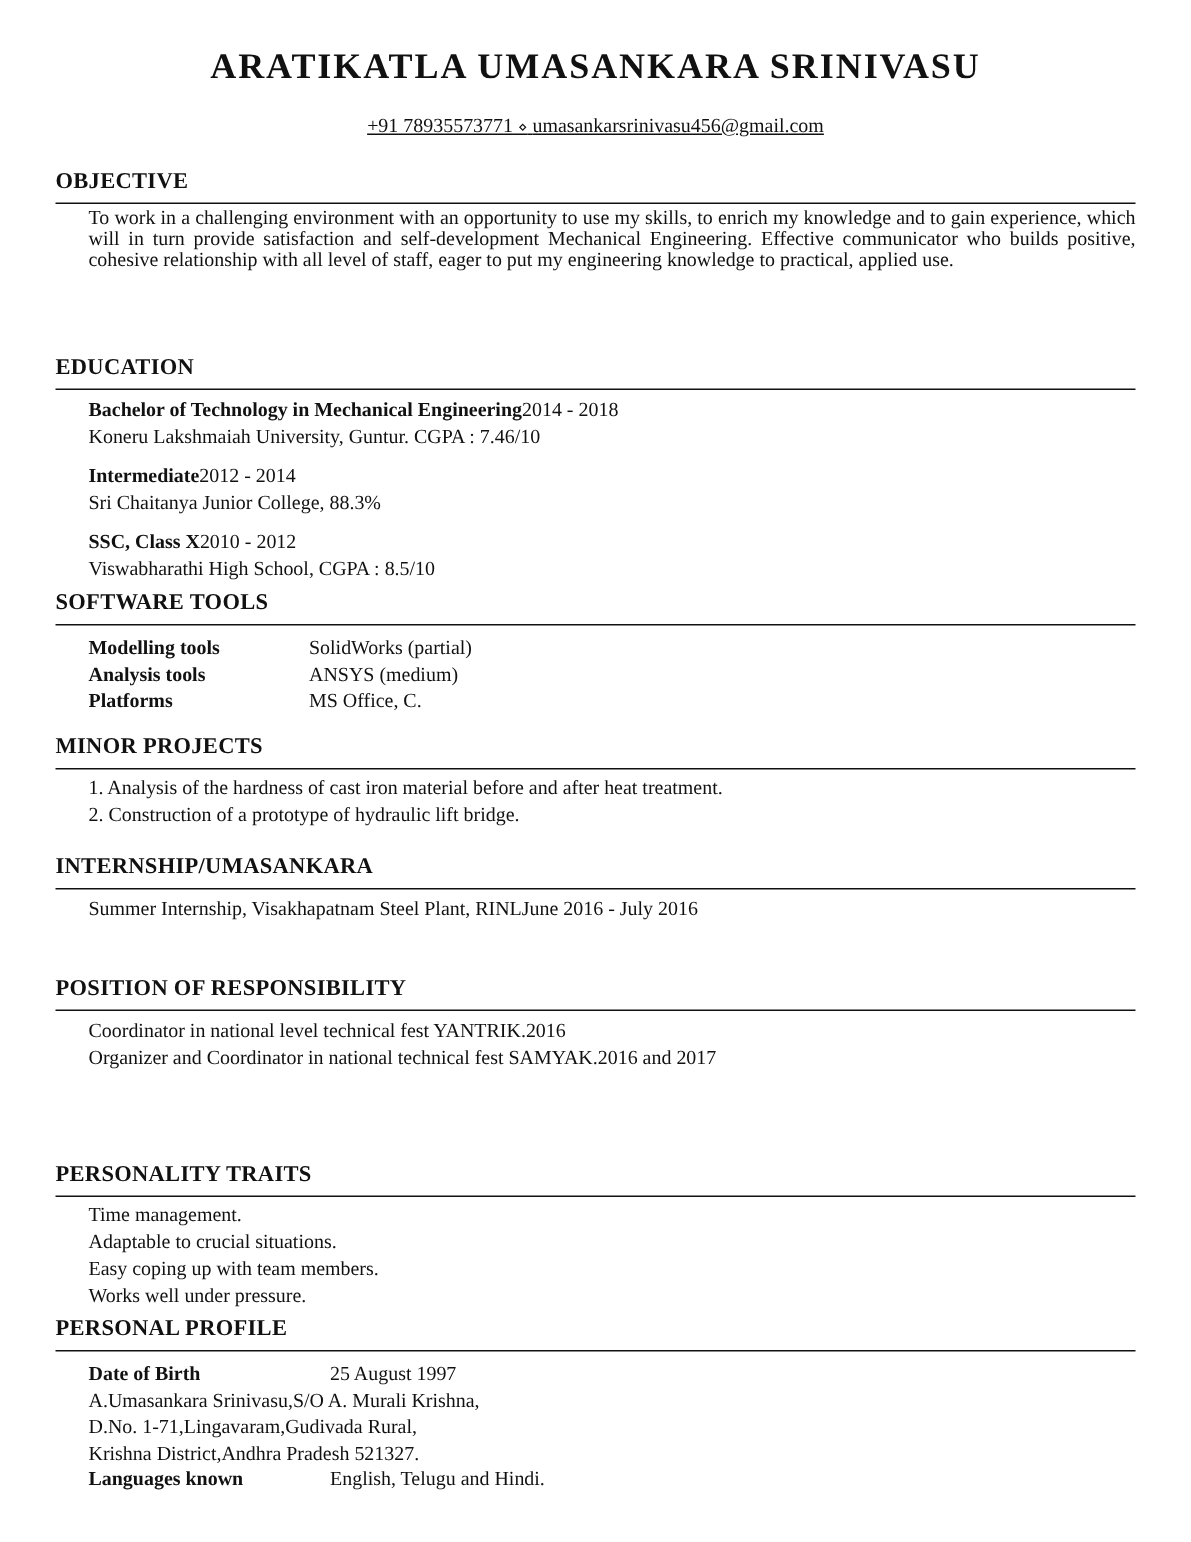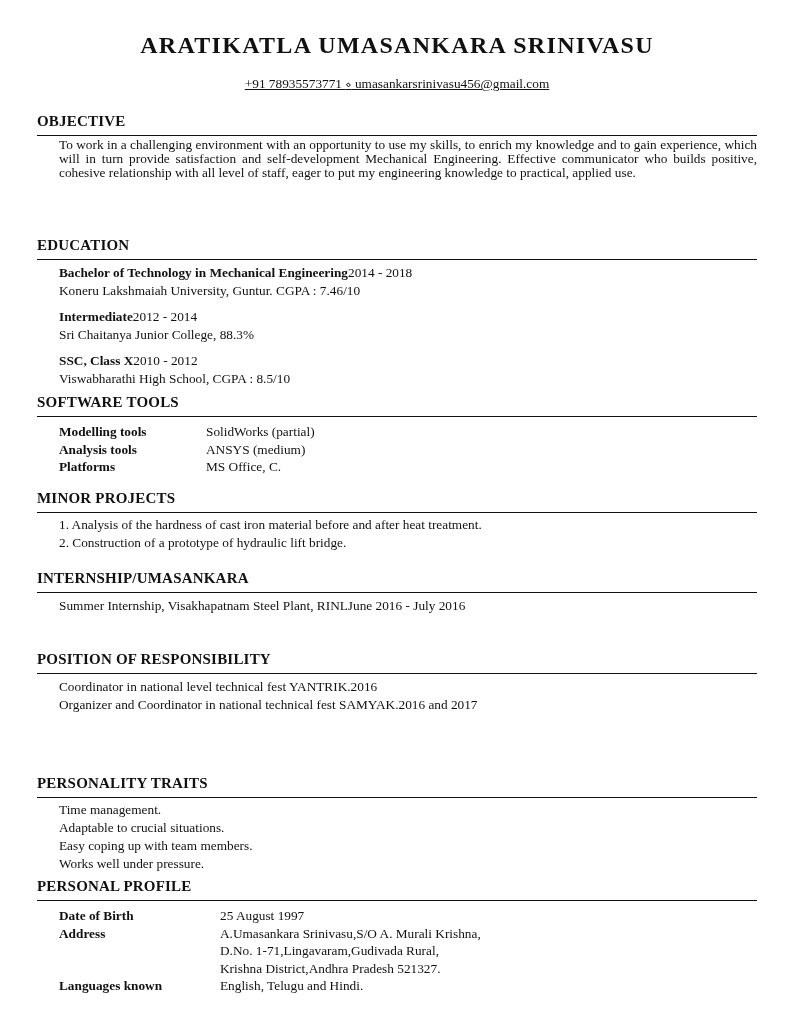--- a/index.html
+++ b/index.html
@@ -161,21 +161,20 @@
 
   <div class="section" style="top:878px;">
     <div class="sec-title">PERSONAL PROFILE</div>
     <div class="sec-rule"></div>
     <div class="indent" style="margin-top:6px;">
       <div class="kv">
         <span class="k" style="width:161px;">Date of Birth</span>
         <span>25 August 1997</span>
       </div>
       <div class="kv">
-        <span class="k" style="width:161px;">Address</span>
         <div>
           <div>A.Umasankara Srinivasu,S/O A. Murali Krishna,</div>
           <div>D.No. 1-71,Lingavaram,Gudivada Rural,</div>
           <div>Krishna District,Andhra Pradesh 521327.</div>
         </div>
       </div>
       <div class="kv">
         <span class="k" style="width:161px;">Languages known</span>
         <span>English, Telugu and Hindi.</span>
       </div>

